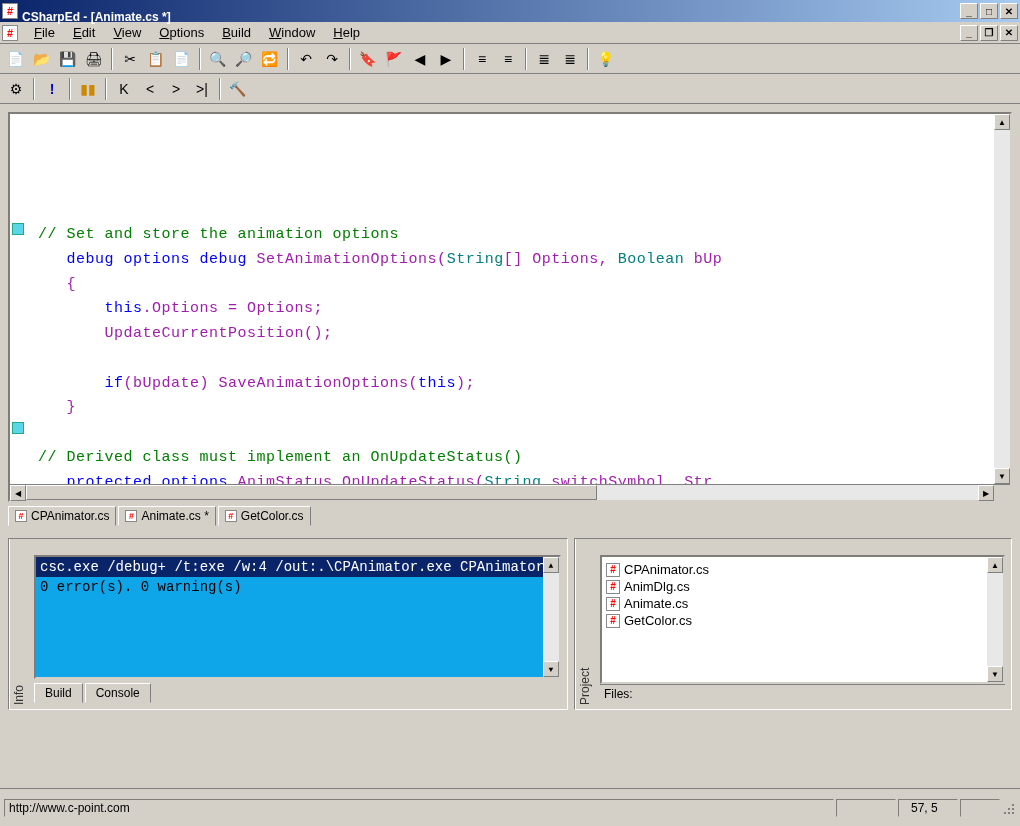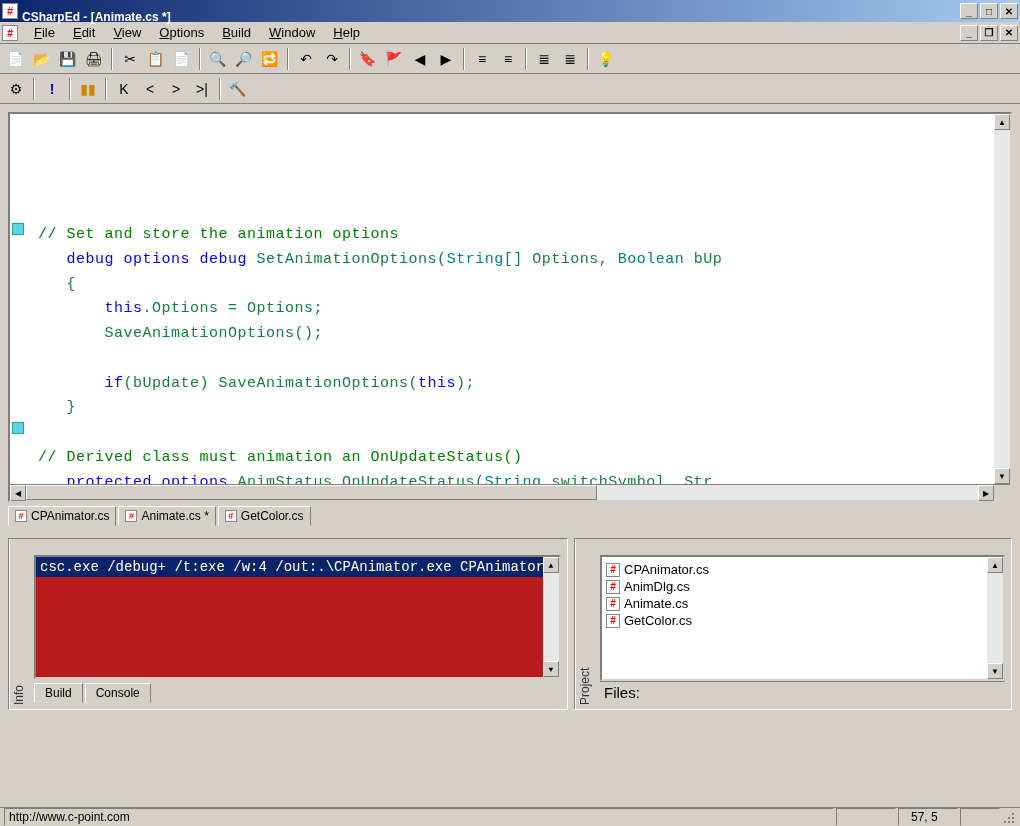--- a/index.html
+++ b/index.html
@@ -19,47 +19,47 @@
 .tb-sep { width: 2px; height: 22px; border-left: 1px solid #808080; border-right: 1px solid #fff; margin: 0 3px; }
 .editor-area { height: 430px; padding: 8px; }
 .editor-frame { width: 100%; height: 390px; background: white; border: 2px inset #d4d0c8; position: relative; display: flex; flex-direction: column; }
 .editor-content { flex: 1; padding: 10px 4px; font-family: 'Courier New', monospace; font-size: 15px; line-height: 1.65; white-space: pre; overflow: hidden; letter-spacing: 0.5px; position: relative; }
 .gutter { position: absolute; left: 0; top: 10px; width: 20px; }
 .gutter-mark { width: 12px; height: 12px; background: #5bd5e8; border: 1px solid #2a8; position: absolute; left: 2px; }
 .code-lines { margin-left: 24px; }
 .c-comment { color: #008000; }
 .c-keyword { color: #0000ff; }
 .c-type { color: #008080; }
-.c-text { color: #15803d; }
+.c-text { color: #a21caf; }
 .hscroll { height: 16px; background: #d4d0c8; display: flex; border-top: 1px solid #808080; }
 .hscroll-btn { width: 16px; height: 16px; background: #d4d0c8; border: 1px solid; border-color: #fff #808080 #808080 #fff; display: flex; align-items: center; justify-content: center; font-size: 8px; }
 .hscroll-track { flex: 1; background: #e8e8e8; position: relative; }
 .hscroll-thumb { position: absolute; left: 0; top: 0; width: 60%; height: 100%; background: #d4d0c8; border: 1px solid; border-color: #fff #808080 #808080 #fff; }
 .vscroll { position: absolute; right: 0; top: 0; width: 16px; height: calc(100% - 16px); background: #e8e8e8; display: flex; flex-direction: column; }
 .vscroll-btn { width: 16px; height: 16px; background: #d4d0c8; border: 1px solid; border-color: #fff #808080 #808080 #fff; display: flex; align-items: center; justify-content: center; font-size: 8px; }
 .vscroll-track { flex: 1; }
 .tabs { display: flex; gap: 2px; margin-top: 4px; }
 .tab { background: #d4d0c8; border: 1px solid; border-color: #fff #808080 #d4d0c8 #fff; padding: 2px 6px; display: flex; align-items: center; gap: 4px; font-size: 12px; cursor: pointer; }
 .tab-icon { width: 12px; height: 12px; background: white; border: 1px solid #888; color: red; font-size: 9px; font-weight: bold; display: flex; align-items: center; justify-content: center; }
 .bottom-panels { display: flex; height: 180px; gap: 6px; padding: 4px 8px; }
 .panel { background: #d4d0c8; border: 1px solid; border-color: #808080 #fff #fff #808080; display: flex; position: relative; }
 .panel-left { flex: 0 0 560px; }
 .panel-right { flex: 1; }
 .vlabel { writing-mode: vertical-rl; transform: rotate(180deg); padding: 4px 2px; font-size: 12px; color: #333; border-right: 1px solid #fff; background: #d4d0c8; }
 .panel-body { flex: 1; padding: 6px; display: flex; flex-direction: column; }
-.output-box { background: #b91c1c; border: 2px inset #d4d0c8; flex: 1; font-family: 'Courier New', monospace; font-size: 14px; overflow: hidden; position: relative; }
+.output-box { background: #0ea5e9; border: 2px inset #d4d0c8; flex: 1; font-family: 'Courier New', monospace; font-size: 14px; overflow: hidden; position: relative; }
 .out-line1 { background: #0a246a; color: white; padding: 2px 4px; white-space: nowrap; }
 .out-line2 { padding: 2px 4px; }
 .panel-tabs { display: flex; gap: 2px; margin-top: 4px; }
 .ptab { background: #d4d0c8; border: 1px solid; border-color: #fff #808080 #d4d0c8 #fff; padding: 2px 10px; font-size: 12px; cursor: pointer; }
 .file-list { background: white; border: 2px inset #d4d0c8; flex: 1; padding: 4px; font-size: 13px; overflow: hidden; position: relative; }
 .file-item { display: flex; align-items: center; gap: 4px; padding: 1px 0; cursor: pointer; }
 .file-icon { width: 14px; height: 14px; background: white; border: 1px solid #888; color: red; font-size: 10px; font-weight: bold; display: flex; align-items: center; justify-content: center; }
-.file-label { border-top: 1px solid #808080; padding: 2px 4px; font-size: 15px; }
-.statusbar { position: absolute; bottom: 0; left: 0; right: 0; height: 19px; background: #d4d0c8; border-top: 1px solid #808080; display: flex; align-items: center; padding: 0 4px; font-size: 12px; }
+.file-label { border-top: 1px solid #808080; padding: 2px 4px; font-size: 12px; }
+.statusbar { position: absolute; bottom: 0; left: 0; right: 0; height: 38px; background: #d4d0c8; border-top: 1px solid #808080; display: flex; align-items: center; padding: 0 4px; font-size: 12px; }
 .status-left { flex: 1; padding: 0 4px; border: 1px inset #d4d0c8; height: 18px; display: flex; align-items: center; }
 .status-cell { border: 1px inset #d4d0c8; padding: 0 12px; height: 18px; display: flex; align-items: center; margin-left: 2px; min-width: 60px; }
 .grip { width: 16px; height: 16px; }
 svg { display: block; }
 </style>
 </head>
 <body>
 
 <div class="titlebar">
   <div class="titlebar-icon">#</div>
@@ -140,26 +140,26 @@
     <div class="editor-content">
       <div class="gutter">
         <div class="gutter-mark" style="top:99px"></div>
         <div class="gutter-mark" style="top:298px"></div>
       </div>
       <div class="code-lines">
 <span class="c-comment">// Set and store the animation options</span>
    <span class="c-keyword">debug</span> <span class="c-keyword">options</span> <span class="c-keyword">debug</span><span class="c-text"> SetAnimationOptions(</span><span class="c-type">String</span><span class="c-text">[] Options, </span><span class="c-type">Boolean</span><span class="c-text"> bUp</span>
    <span class="c-text">{</span>
        <span class="c-keyword">this</span><span class="c-text">.Options = Options;</span>
-       <span class="c-text">SaveAnimationOptions();</span>
+       <span class="c-text">UpdateCurrentPosition();</span>
 
        <span class="c-keyword">if</span><span class="c-text">(bUpdate) SaveAnimationOptions(</span><span class="c-keyword">this</span><span class="c-text">);</span>
    <span class="c-text">}</span>
 
-<span class="c-comment">// Derived class must animation an OnUpdateStatus()</span>
+<span class="c-comment">// Derived class must implement an OnUpdateStatus()</span>
    <span class="c-keyword">protected</span> <span class="c-keyword">options</span><span class="c-text"> AnimStatus OnUpdateStatus(</span><span class="c-type">String</span><span class="c-text"> switchSymbol, Str</span>
    
       </div>
     </div>
     <div class="vscroll">
       <div class="vscroll-btn">▲</div>
       <div class="vscroll-track"></div>
       <div class="vscroll-btn">▼</div>
     </div>
     <div class="hscroll">
@@ -187,20 +187,21 @@
   </div>
 </div>
 
 <div class="bottom-panels">
   <div class="panel panel-left">
     <div class="vlabel">Info</div>
     <div class="panel-body">
       <div style="height:10px"></div>
       <div class="output-box">
         <div class="out-line1">csc.exe /debug+ /t:exe /w:4 /out:.\CPAnimator.exe CPAnimator</div>
+        <div class="out-line2">0 error(s). 0 warning(s)</div>
         <div class="vscroll" style="height:100%">
           <div class="vscroll-btn">▲</div>
           <div class="vscroll-track"></div>
           <div class="vscroll-btn">▼</div>
         </div>
       </div>
       <div class="panel-tabs">
         <div class="ptab">Build</div>
         <div class="ptab">Console</div>
       </div>

